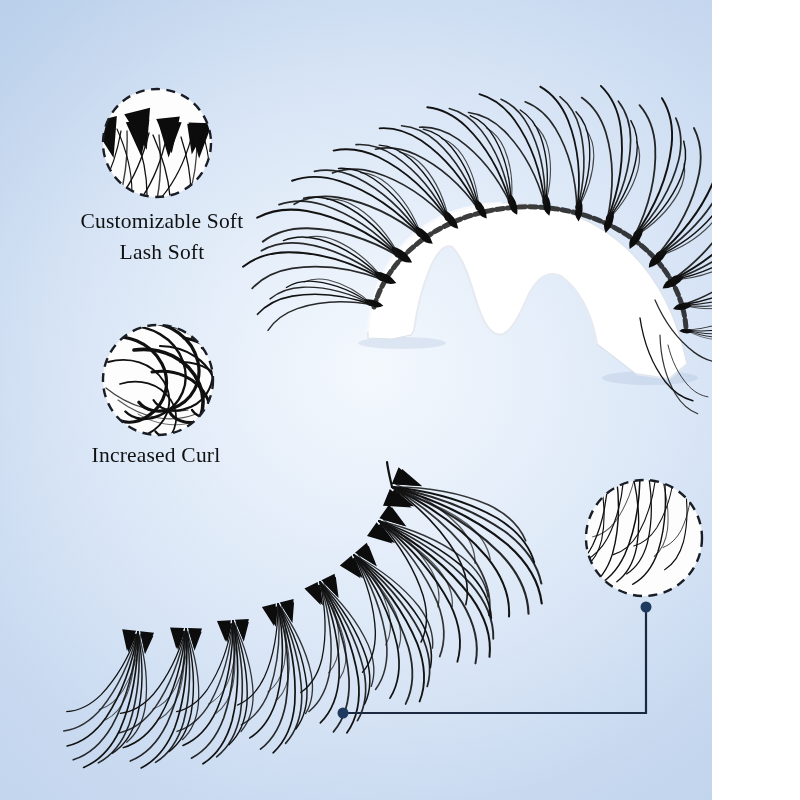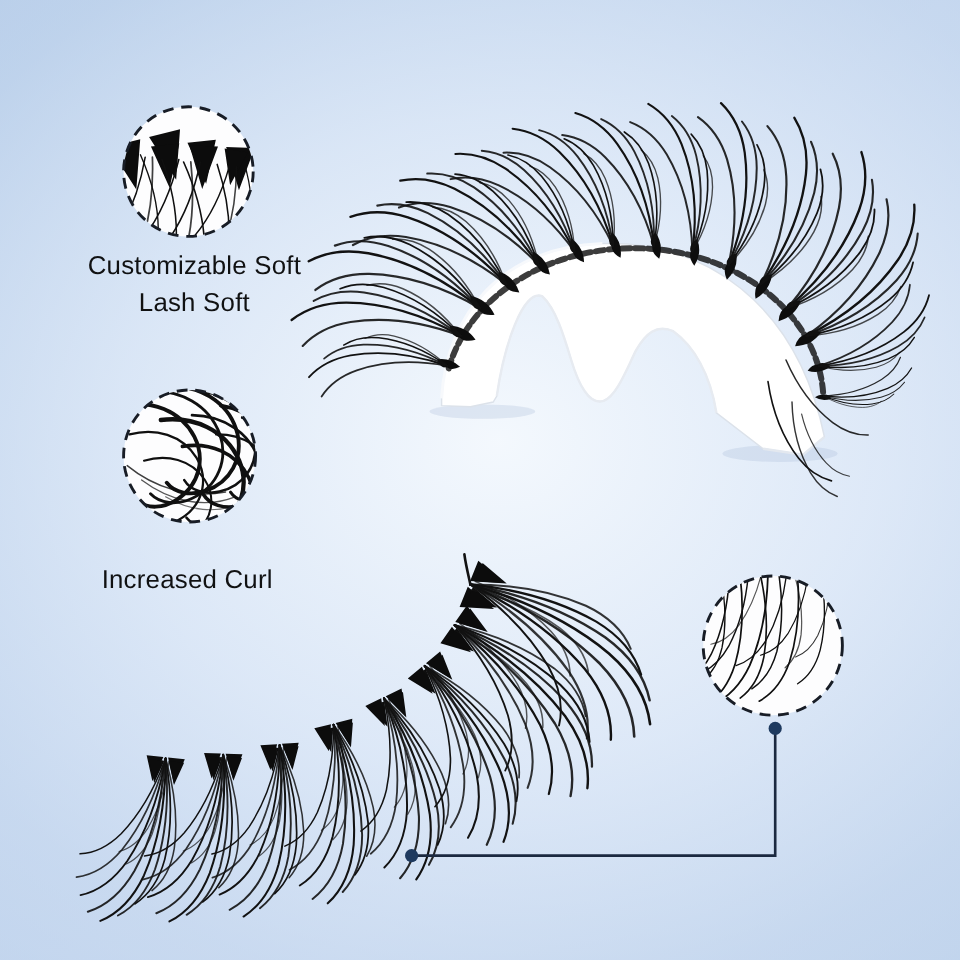--- a/index.html
+++ b/index.html
@@ -1,35 +1,35 @@
 <!DOCTYPE html>
 <html><head>
 <meta charset="utf-8">
 <style>
   html,body{margin:0;padding:0;}
   #stage{
     position:relative;
-    width:800px;height:800px;
+    width:712px;height:800px;
     overflow:hidden;
-    font-family:Liberation Sans, sans-serif;
+    font-family:Liberation Serif, serif;
     background:
       radial-gradient(95% 80% at 52% 46%, rgba(246,250,254,0.95) 0%, rgba(226,236,249,0.75) 42%, rgba(197,215,238,0.55) 72%, rgba(180,203,232,0.55) 100%),
       linear-gradient(140deg, #b3cbe8 0%, #c9daf1 45%, #cfdef3 70%, #c6d8ef 100%);
   }
   #art{position:absolute;left:0;top:0;}
   .label{
     position:absolute;
     text-align:center;
     color:#101112;
     font-size:21.5px;
     line-height:31px;
     letter-spacing:0.2px;
   }
   .label-band{left:32px;top:206px;width:260px;}
-  .label-curl{left:26px;top:468px;width:260px;text-align:center;}
+  .label-curl{left:26px;top:440px;width:260px;text-align:center;}
   .callout-bg{fill:#fdfdfe;}
 </style>
 </head>
 <body>
 
 <div id="stage">
 
   <svg id="art" width="800" height="800" viewBox="0 0 800 800">
     <defs>
 

